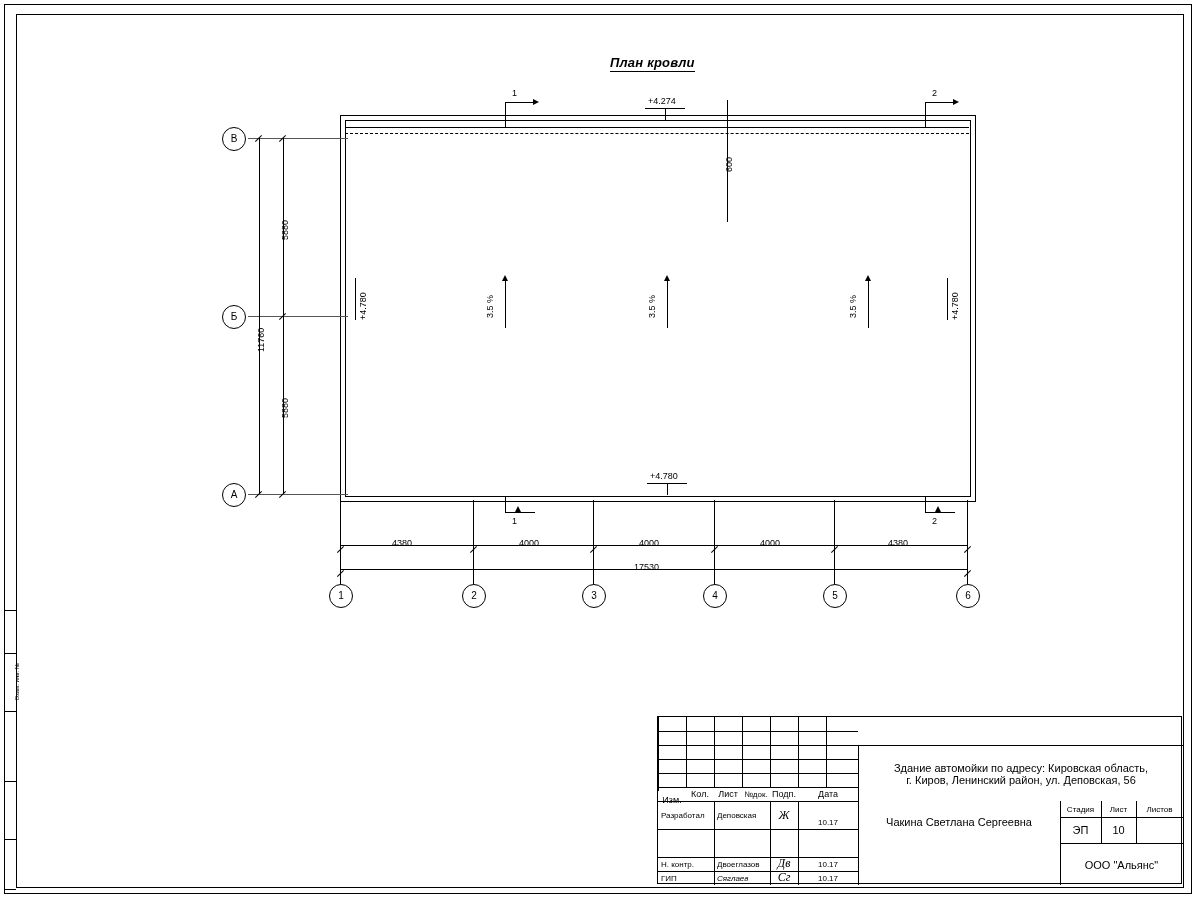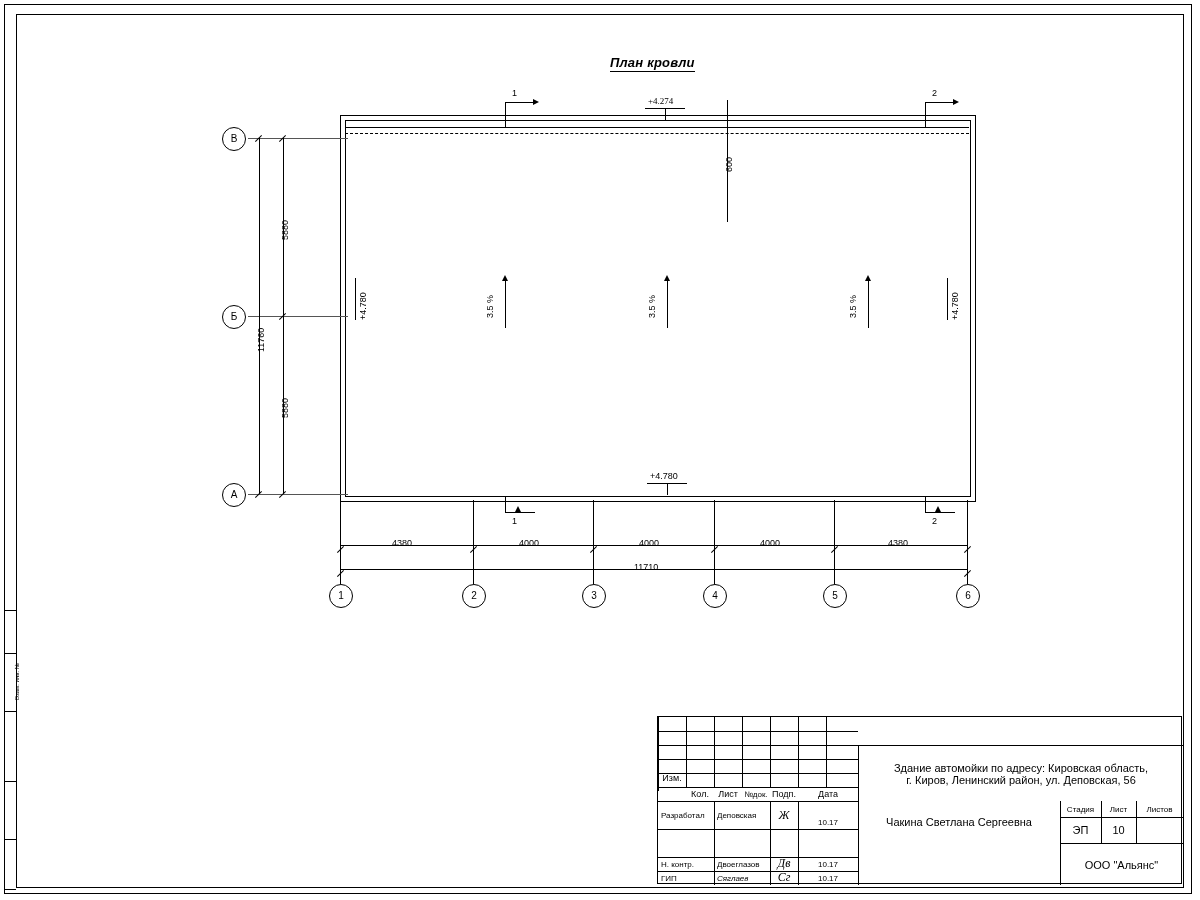--- a/index.html
+++ b/index.html
@@ -205,21 +205,21 @@
   <div class="h-line" style="left:505px; top:512px; width:30px;"></div>
   <div class="arrow-right" style="left:515px; top:506px; transform:rotate(-90deg);"></div>
   <div class="lbl" style="left:512px; top:516px;">1</div>
   <div class="v-line" style="left:505px; top:497px; height:16px;"></div>
 
   <div class="h-line" style="left:925px; top:512px; width:30px;"></div>
   <div class="arrow-right" style="left:935px; top:506px; transform:rotate(-90deg);"></div>
   <div class="lbl" style="left:932px; top:516px;">2</div>
   <div class="v-line" style="left:925px; top:497px; height:16px;"></div>
 
-  <div class="lbl" style="left:648px; top:96px;font-family:Liberation Serif, serif;">+4.274</div>
+  <div class="lbl" style="left:648px; top:96px;">+4.274</div>
   <div class="h-line" style="left:645px; top:108px; width:40px;"></div>
   <div class="v-line" style="left:665px; top:108px; height:12px;"></div>
 
   <div class="lbl" style="left:650px; top:471px;">+4.780</div>
   <div class="h-line" style="left:647px; top:483px; width:40px;"></div>
   <div class="v-line" style="left:667px; top:483px; height:12px;"></div>
 
   <div class="lbl rot" style="left:358px; top:320px;">+4.780</div>
   <div class="v-line" style="left:355px; top:278px; height:42px;"></div>
 
@@ -278,21 +278,21 @@
 
   <div class="lbl" style="left:392px; top:538px;">4380</div>
   <div class="lbl" style="left:519px; top:538px;">4000</div>
   <div class="lbl" style="left:639px; top:538px;">4000</div>
   <div class="lbl" style="left:760px; top:538px;">4000</div>
   <div class="lbl" style="left:888px; top:538px;">4380</div>
 
   <div class="h-line" style="left:340px; top:569px; width:627px;"></div>
   <div class="tick" style="left:336px; top:573px;"></div>
   <div class="tick" style="left:963px; top:573px;"></div>
-  <div class="lbl" style="left:634px; top:562px;">11710</div>
+  <div class="lbl" style="left:634px; top:562px;">17530</div>
 
   <div class="v-line" style="left:340px; top:545px; height:38px;"></div>
   <div class="v-line" style="left:967px; top:545px; height:38px;"></div>
 
   <div class="axis-bubble" style="left:329px; top:584px;">1</div>
   <div class="axis-bubble" style="left:462px; top:584px;">2</div>
   <div class="axis-bubble" style="left:582px; top:584px;">3</div>
   <div class="axis-bubble" style="left:703px; top:584px;">4</div>
   <div class="axis-bubble" style="left:823px; top:584px;">5</div>
   <div class="axis-bubble" style="left:956px; top:584px;">6</div>
@@ -315,21 +315,21 @@
     <div class="cell bl" style="left:140px; top:0; width:0; height:70px;"></div>
     <div class="cell bl" style="left:168px; top:0; width:0; height:70px;"></div>
 
 
     <div class="cell bl bt" style="left:200px; top:28px; width:325px; height:56px; flex-direction:column;">
       <div class="f11">Здание автомойки по адресу: Кировская область,</div>
       <div class="f11">г. Киров, Ленинский район, ул. Деповская, 56</div>
     </div>
 
     <div class="cell bt" style="left:0; top:70px; width:200px; height:0;"></div>
-    <div class="cell" style="left:0;   top:54px; width:28px; height:14px;text-align:right;">Изм.</div>
+    <div class="cell" style="left:0;   top:76px; width:28px; height:14px;text-align:right;">Изм.</div>
     <div class="cell" style="left:28px; top:70px; width:28px; height:14px;">Кол.</div>
     <div class="cell" style="left:56px; top:70px; width:28px; height:14px;">Лист</div>
     <div class="cell f8" style="left:84px; top:70px; width:28px; height:14px;">№док.</div>
     <div class="cell" style="left:112px; top:70px; width:28px; height:14px;">Подп.</div>
     <div class="cell" style="left:140px; top:70px; width:60px; height:14px;">Дата</div>
 
     <div class="cell bt" style="left:0; top:84px; width:200px; height:0;"></div>
     <div class="cell bt" style="left:0; top:112px; width:200px; height:0;"></div>
     <div class="cell bt" style="left:0; top:140px; width:200px; height:0;"></div>
     <div class="cell bt" style="left:0; top:154px; width:200px; height:0;"></div>

